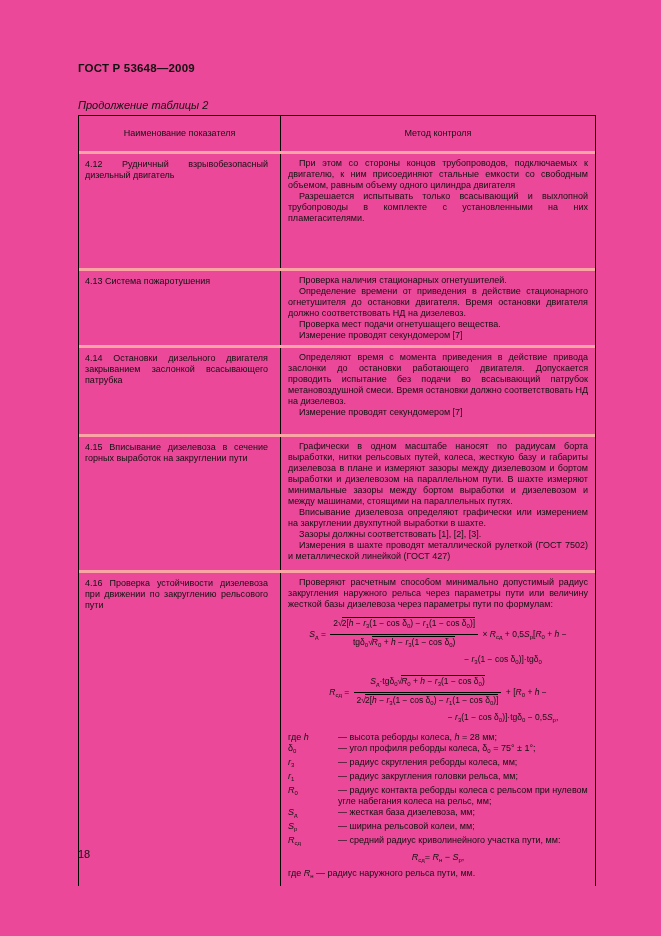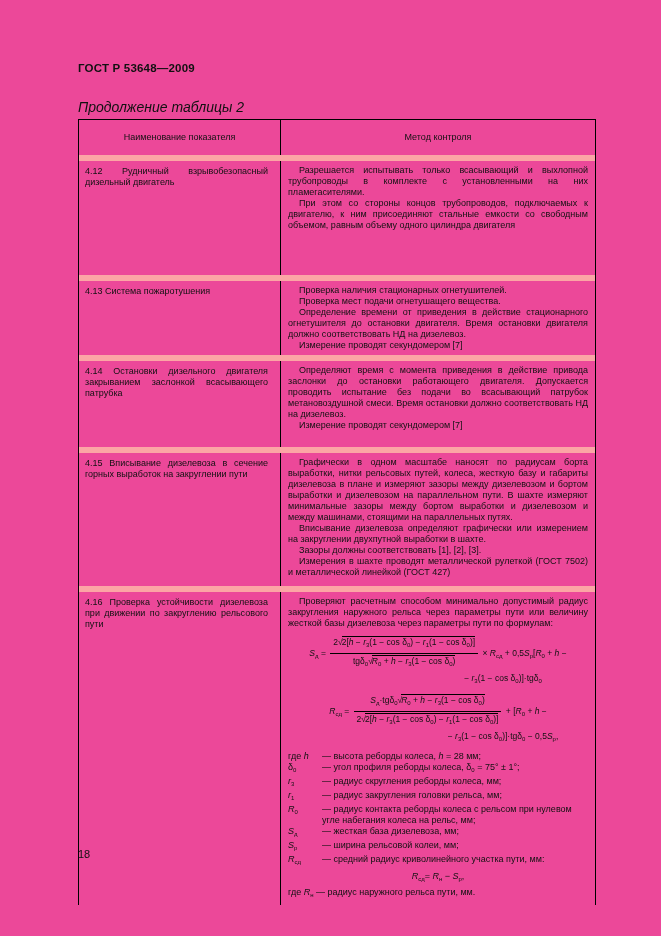--- a/index.html
+++ b/index.html
@@ -4,27 +4,27 @@
 <style>
   * { margin:0; padding:0; box-sizing:border-box; }
   html,body { background:#fff; }
   .page {
     position:relative; width:661px; height:936px; background:#ec4899;
     font-family:"Liberation Sans","DejaVu Sans",sans-serif; color:#111;
     overflow:hidden;
   }
   .content { position:absolute; left:78px; top:62px; width:518px; }
   .std-code { font-size:11.5px; font-weight:bold; letter-spacing:.2px; }
-  .tbl-caption { font-size:14px; font-style:italic; margin-top:25px; margin-bottom:4px; }
+  .tbl-caption { font-size:11px; font-style:italic; margin-top:25px; margin-bottom:4px; }
 
   .doc-table {
     border-top:1.5px solid #000; border-left:1.5px solid #000; border-right:1.5px solid #000;
     width:518px; font-size:9px; line-height:11px;
   }
-  .t-row { display:flex; border-bottom:6px solid #fca5a5; }
+  .t-row { display:flex; border-bottom:3px solid #fca5a5; }
   .t-row.last { border-bottom:none; }
   .c1 { width:202px; border-right:1.5px solid #000; padding:5px 12px 4px 6px; text-align:justify; }
   .c2 { flex:1; padding:4px 7px 4px 7px; }
   .t-head .c1, .t-head .c2 {
     display:flex; align-items:center; justify-content:center;
     text-align:center; min-height:35px; padding:2px 4px;
   }
   .para { text-align:justify; text-indent:11px; }
   .r1 .c2 { min-height:114px; } .r1 .c1 { min-height:114px; }
   .r2 .c2 { min-height:66px; }
@@ -37,21 +37,21 @@
   .formula sub, .legend sub, .f-cont sub, .formula-small sub, .where-final sub
     { font-size:6px; vertical-align:-2px; }
   .frac { display:inline-block; vertical-align:middle; text-align:center; margin:0 2px; }
   .frac .num { display:block; border-bottom:1px solid #000; padding:1px 3px 2px 3px; }
   .frac .den { display:block; padding:2px 3px 1px 3px; }
   .sq { border-top:1px solid #000; padding-top:0px; margin-left:-1px; }
   .f-cont { text-align:center; padding-left:130px; font-size:8.5px; margin:2px 0 6px 0; white-space:nowrap; }
   .legend { margin-top:3px; }
   .legend-row { display:flex; }
   .legend-sym { flex:none; width:32px; text-align:left; padding-right:3px; }
-  .legend-text { flex:1; padding-left:2px; }
+  .legend-text { flex:1; padding-left:2px;margin-left:16px; }
   .formula-small { text-align:center; margin:3px 0 2px 0; font-size:9px; }
   .where-final { margin-top:1px; }
 
   .page-number { position:absolute; left:78px; top:848px; font-size:11px; }
 </style>
 </head>
 <body>
 
 <div class="page">
   <div class="content">
@@ -63,31 +63,31 @@
     <div class="doc-table">
 
       <div class="t-row t-head">
         <div class="c1">Наименование показателя</div>
         <div class="c2">Метод контроля</div>
       </div>
 
       <div class="t-row r1">
         <div class="c1">4.12 Рудничный взрывобезопасный дизельный двигатель</div>
         <div class="c2">
+          <div class="para">При этом со стороны концов трубопроводов, подключаемых к двигателю, к ним присоединяют стальные емкости со свободным объемом, равным объему одного цилиндра двигателя</div>
           <div class="para">Разрешается испытывать только всасывающий и выхлопной трубопроводы в комплекте с установленными на них пламегасителями.</div>
-          <div class="para">При этом со стороны концов трубопроводов, подключаемых к двигателю, к ним присоединяют стальные емкости со свободным объемом, равным объему одного цилиндра двигателя</div>
         </div>
       </div>
 
       <div class="t-row r2">
         <div class="c1">4.13 Система пожаротушения</div>
         <div class="c2">
           <div class="para">Проверка наличия стационарных огнетушителей.</div>
+          <div class="para">Определение времени от приведения в действие стационарного огнетушителя до остановки двигателя. Время остановки двигателя должно соответствовать НД на дизелевоз.</div>
           <div class="para">Проверка мест подачи огнетушащего вещества.</div>
-          <div class="para">Определение времени от приведения в действие стационарного огнетушителя до остановки двигателя. Время остановки двигателя должно соответствовать НД на дизелевоз.</div>
           <div class="para">Измерение проводят секундомером [7]</div>
         </div>
       </div>
 
       <div class="t-row r3">
         <div class="c1">4.14 Остановки дизельного двигателя закрыванием заслонкой всасывающего патрубка</div>
         <div class="c2">
           <div class="para">Определяют время с момента приведения в действие привода заслонки до остановки работающего двигателя. Допускается проводить испытание без подачи во всасывающий патрубок метановоздушной смеси. Время остановки должно соответствовать НД на дизелевоз.</div>
           <div class="para">Измерение проводят секундомером [7]</div>
         </div>

